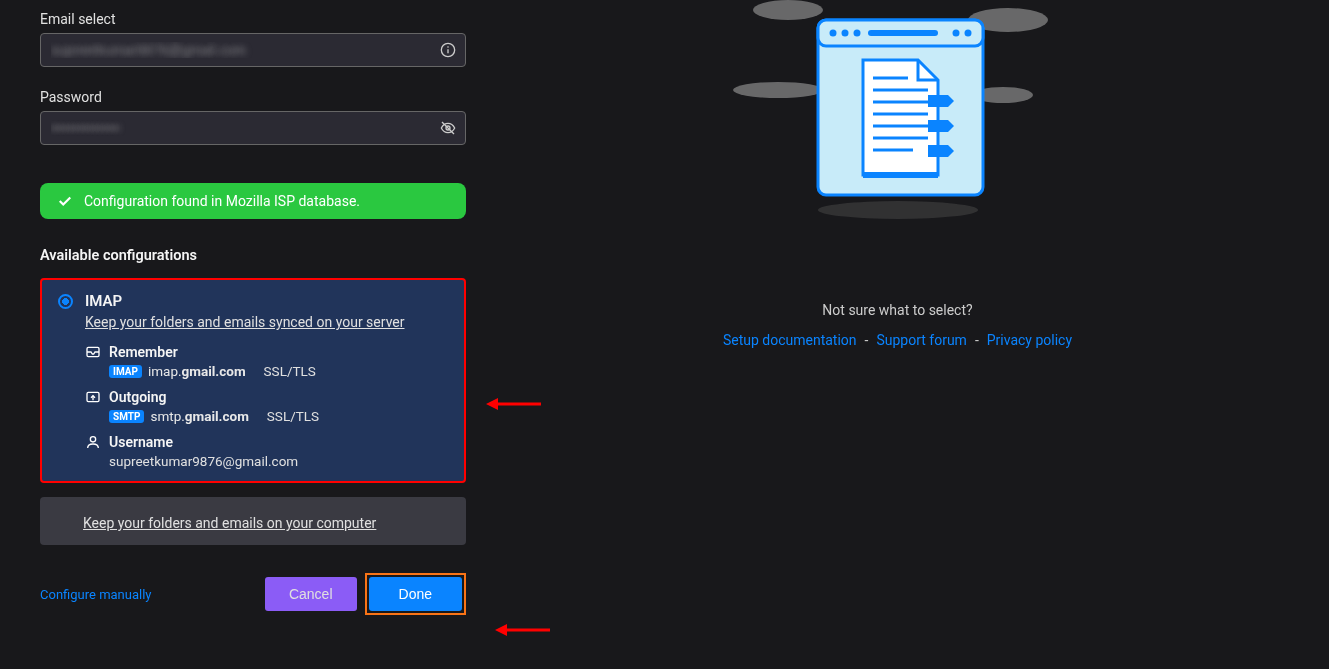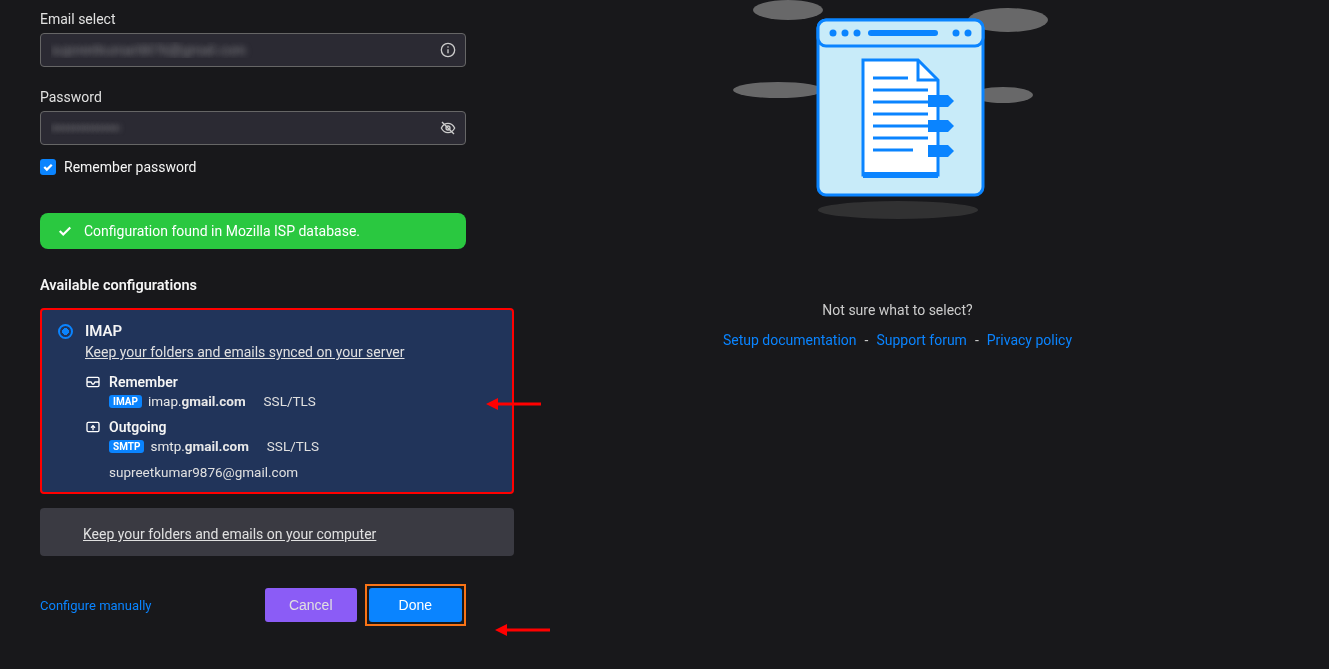--- a/index.html
+++ b/index.html
@@ -91,21 +91,21 @@
       margin-top: 38px;
       font-size: 14px;
     }
     .success-banner svg { width: 14px; height: 14px; stroke: white; stroke-width: 2.5; fill: none; }
     .section-title {
       font-weight: 600;
       margin-top: 28px;
       font-size: 14.5px;
     }
     .config-option {
-      width: 474px;
+      width: 426px;
       border-radius: 4px;
       padding: 14px 16px;
       margin-top: 14px;
       cursor: pointer;
     }
     .config-option.imap {
       background: #21345a;
       border: 2px solid #ff0000;
       padding: 12px 16px;
     }
@@ -270,28 +270,20 @@
     <input type="password" class="text-input blur" value="••••••••••••••" style="">
     <span class="input-icon">
       <svg viewBox="0 0 24 24">
           <path d="M2 12s3.5-7 10-7 10 7 10 7-3.5 7-10 7-10-7-10-7z" fill="none" stroke="currentColor" stroke-width="2"></path>
           <circle cx="12" cy="12" r="3" fill="none" stroke="currentColor" stroke-width="2"></circle>
           <line x1="3" y1="3" x2="21" y2="21" stroke="currentColor" stroke-width="2"></line>
         </svg>
     </span>
   </div>
 
-  <div class="checkbox-row">
-    <div class="checkbox">
-      <svg viewBox="0 0 16 16">
-          <polyline points="3,8 6.5,11.5 13,5"></polyline>
-        </svg>
-    </div>
-    <span>Remember password</span>
-  </div>
 
   <div class="success-banner">
     <svg viewBox="0 0 16 16">
         <polyline points="2,8 6,12 14,4"></polyline>
       </svg>
     <span>Configuration found in Mozilla ISP database.</span>
   </div>
 
   <div class="section-title">Available configurations</div>
 
@@ -327,20 +319,29 @@
             </svg>
         </span>
         <span class="detail-label">Outgoing</span>
       </div>
       <div class="detail-line">
         <span class="proto-badge">SMTP</span>
         <span class="server-text"><span>smtp.</span><span class="bold">gmail.com</span></span>
         <span class="ssl-text">SSL/TLS</span>
       </div>
 
+      <div class="detail-row">
+        <span class="detail-icon">
+          <svg viewBox="0 0 24 24">
+              <circle cx="12" cy="8" r="4" fill="none" stroke="white" stroke-width="2"></circle>
+              <path d="M4 21c0-4 4-6 8-6s8 2 8 6" fill="none" stroke="white" stroke-width="2"></path>
+            </svg>
+        </span>
+        <span class="detail-label">Username</span>
+      </div>
       <div class="username-val">supreetkumar9876@gmail.com</div>
     </div>
   </div>
 
   <div class="config-option pop3">
     <div class="option-desc">Keep your folders and emails on your computer</div>
   </div>
 
   <div class="buttons-row">
     <span class="configure-link">Configure manually</span>

